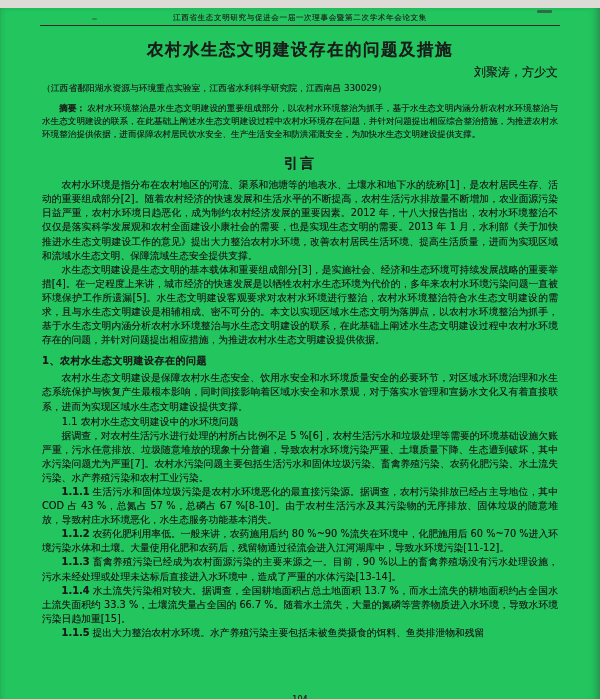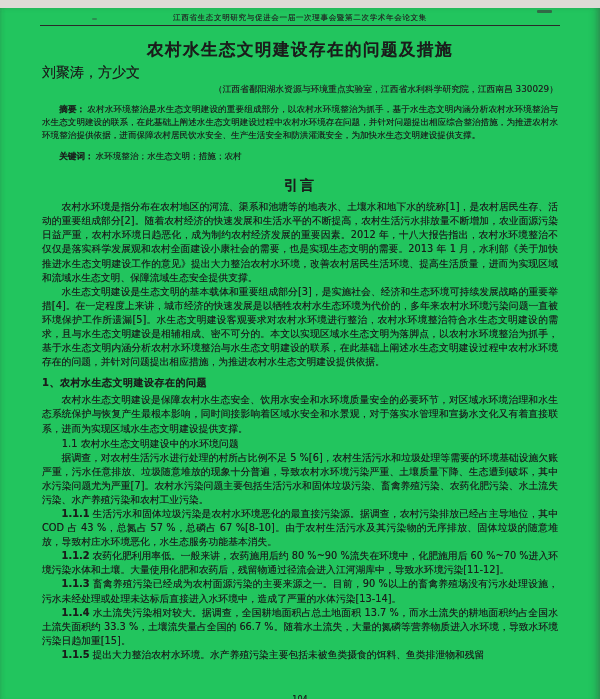--- a/index.html
+++ b/index.html
@@ -20,22 +20,22 @@
   }
   .running-header{
     text-align:center;font-size:7.6px;letter-spacing:.6px;
     color:#262626;padding-top:2px;white-space:nowrap;
   }
   .header-rule{border:0;border-top:1.3px solid #2a2a2a;margin:2px -2px 0 -2px;}
   .paper-title{
     text-align:center;font-size:16.5px;font-weight:bold;
     letter-spacing:1.5px;margin:13px 0 3px 0;
   }
-  .authors-line{text-align:left;font-size:14px;margin:1px 0 2px 0;font-family:Liberation Mono, monospace;}
-  .affiliation-line{text-align:right;font-size:8.8px;margin:0 0 7px 0;color:#222;}
+  .authors-line{text-align:right;font-size:12px;margin:1px 0 2px 0;font-family:Liberation Mono, monospace;}
+  .affiliation-line{text-align:left;font-size:8.8px;margin:0 0 7px 0;color:#222;}
   .abstract-paragraph{
     font-size:8.6px;line-height:1.52;text-align:justify;
     text-indent:2em;margin:7px 0 0 0;
   }
   .keywords-line{font-size:8.6px;text-indent:2em;margin:9px 0 0 0;}
   .bold-label{font-weight:bold;margin-right:2px;}
   .intro-heading{font-size:14px;font-weight:bold;margin:14px 0 5px 0;letter-spacing:2px;text-align:center;}
   .body-par{
     font-size:9.8px;line-height:1.44;text-align:justify;
     text-indent:2em;margin:0;
@@ -61,21 +61,20 @@
 
   <div class="running-header">江西省生态文明研究与促进会一届一次理事会暨第二次学术年会论文集</div>
   <hr class="header-rule">
 
   <h1 class="paper-title">农村水生态文明建设存在的问题及措施</h1>
   <div class="authors-line">刘聚涛，方少文</div>
   <div class="affiliation-line">（江西省鄱阳湖水资源与环境重点实验室，江西省水利科学研究院，江西南昌 330029）</div>
 
   <p class="abstract-paragraph"><span class="bold-label">摘要：</span><span>农村水环境整治是水生态文明建设的重要组成部分，以农村水环境整治为抓手，基于水生态文明内涵分析农村水环境整治与水生态文明建设的联系，在此基础上阐述水生态文明建设过程中农村水环境存在问题，并针对问题提出相应综合整治措施，为推进农村水环境整治提供依据，进而保障农村居民饮水安全、生产生活安全和防洪灌溉安全，为加快水生态文明建设提供支撑。</span></p>
 
-  <p class="keywords-line"><span class="bold-label">关键词：</span><span>水环境整治；水生态文明；措施；农村</span></p>
 
   <h2 class="intro-heading">引言</h2>
   <p class="body-par">农村水环境是指分布在农村地区的河流、渠系和池塘等的地表水、土壤水和地下水的统称[1]，是农村居民生存、活动的重要组成部分[2]。随着农村经济的快速发展和生活水平的不断提高，农村生活污水排放量不断增加，农业面源污染日益严重，农村水环境日趋恶化，成为制约农村经济发展的重要因素。2012 年，十八大报告指出，农村水环境整治不仅仅是落实科学发展观和农村全面建设小康社会的需要，也是实现生态文明的需要。2013 年 1 月，水利部《关于加快推进水生态文明建设工作的意见》提出大力整治农村水环境，改善农村居民生活环境、提高生活质量，进而为实现区域和流域水生态文明、保障流域生态安全提供支撑。</p>
   <p class="body-par">水生态文明建设是生态文明的基本载体和重要组成部分[3]，是实施社会、经济和生态环境可持续发展战略的重要举措[4]。在一定程度上来讲，城市经济的快速发展是以牺牲农村水生态环境为代价的，多年来农村水环境污染问题一直被环境保护工作所遗漏[5]。水生态文明建设客观要求对农村水环境进行整治，农村水环境整治符合水生态文明建设的需求，且与水生态文明建设是相辅相成、密不可分的。本文以实现区域水生态文明为落脚点，以农村水环境整治为抓手，基于水生态文明内涵分析农村水环境整治与水生态文明建设的联系，在此基础上阐述水生态文明建设过程中农村水环境存在的问题，并针对问题提出相应措施，为推进农村水生态文明建设提供依据。</p>
 
   <h3 class="sec-heading">1、农村水生态文明建设存在的问题</h3>
   <p class="body-par">农村水生态文明建设是保障农村水生态安全、饮用水安全和水环境质量安全的必要环节，对区域水环境治理和水生态系统保护与恢复产生最根本影响，同时间接影响着区域水安全和水景观，对于落实水管理和宣扬水文化又有着直接联系，进而为实现区域水生态文明建设提供支撑。</p>
 
   <h4 class="sub-heading">1.1 农村水生态文明建设中的水环境问题</h4>
   <p class="body-par">据调查，对农村生活污水进行处理的村所占比例不足 5 %[6]，农村生活污水和垃圾处理等需要的环境基础设施欠账严重，污水任意排放、垃圾随意堆放的现象十分普遍，导致农村水环境污染严重、土壤质量下降、生态遭到破坏，其中水污染问题尤为严重[7]。农村水污染问题主要包括生活污水和固体垃圾污染、畜禽养殖污染、农药化肥污染、水土流失污染、水产养殖污染和农村工业污染。</p>

